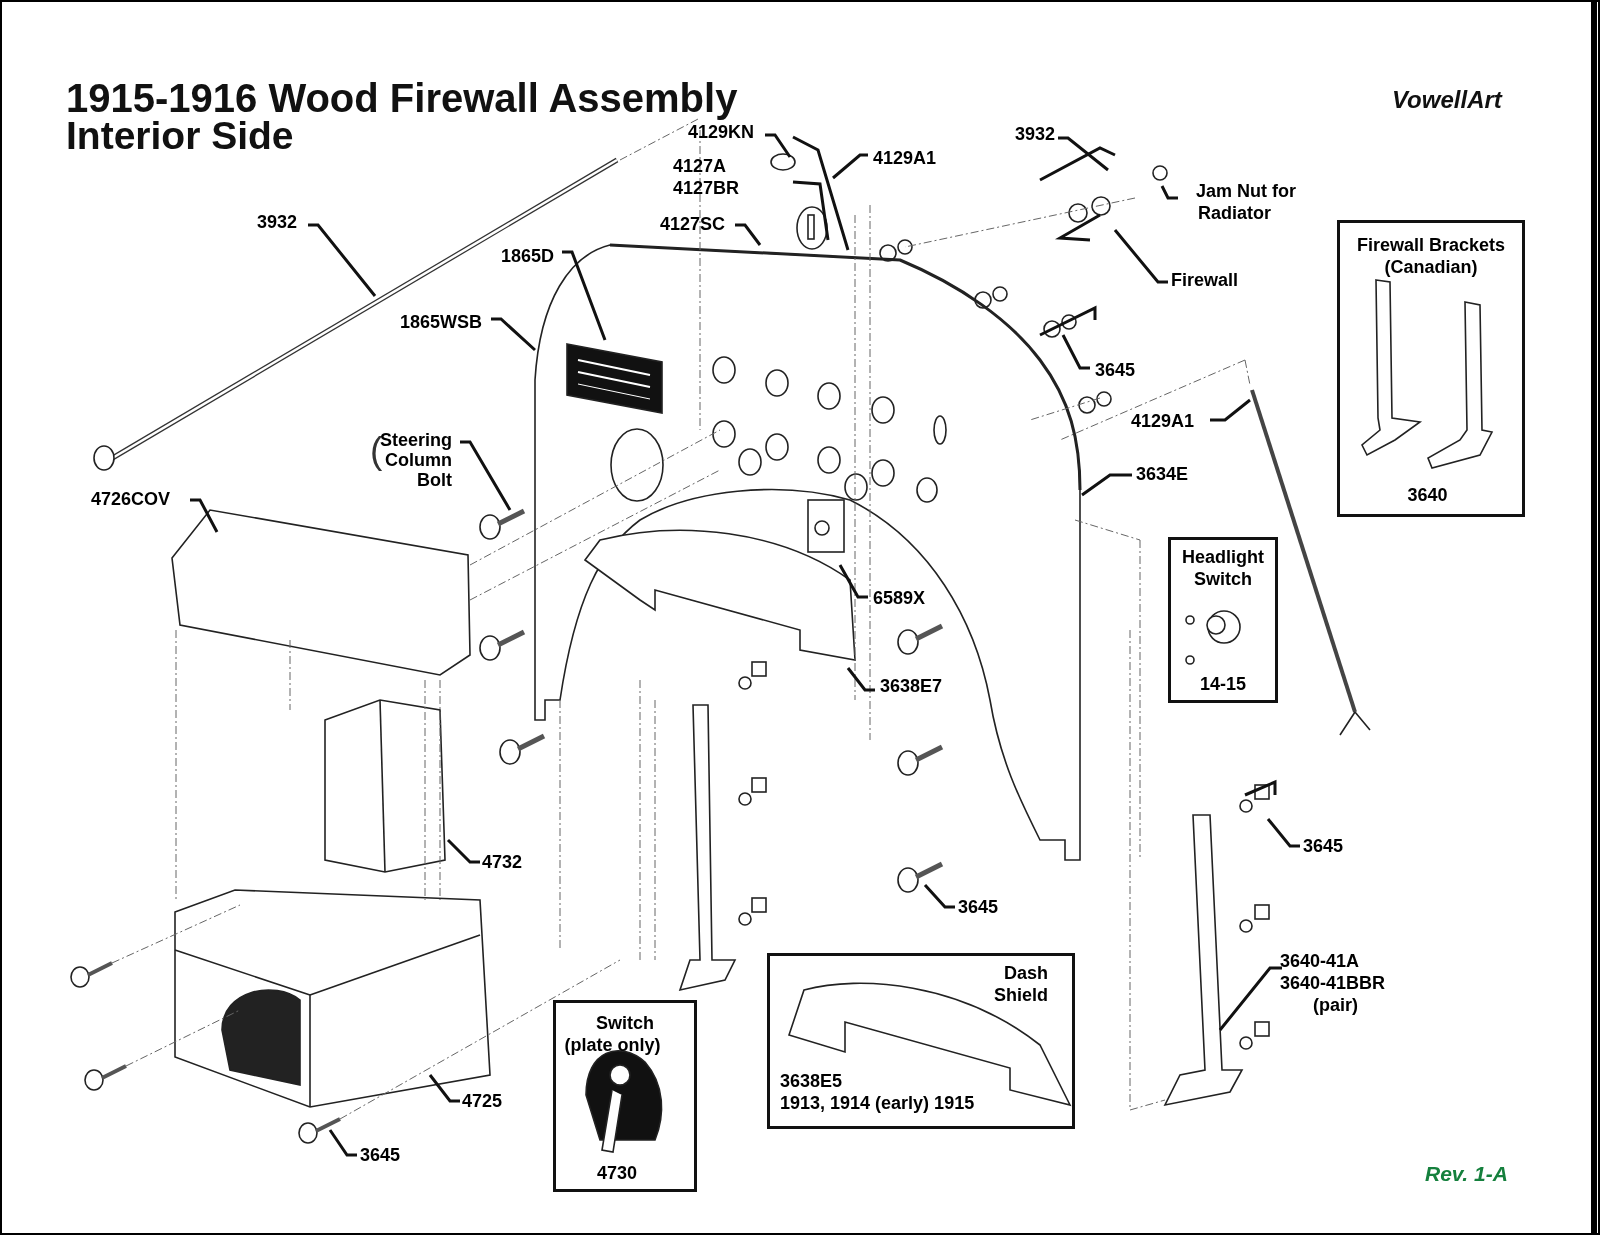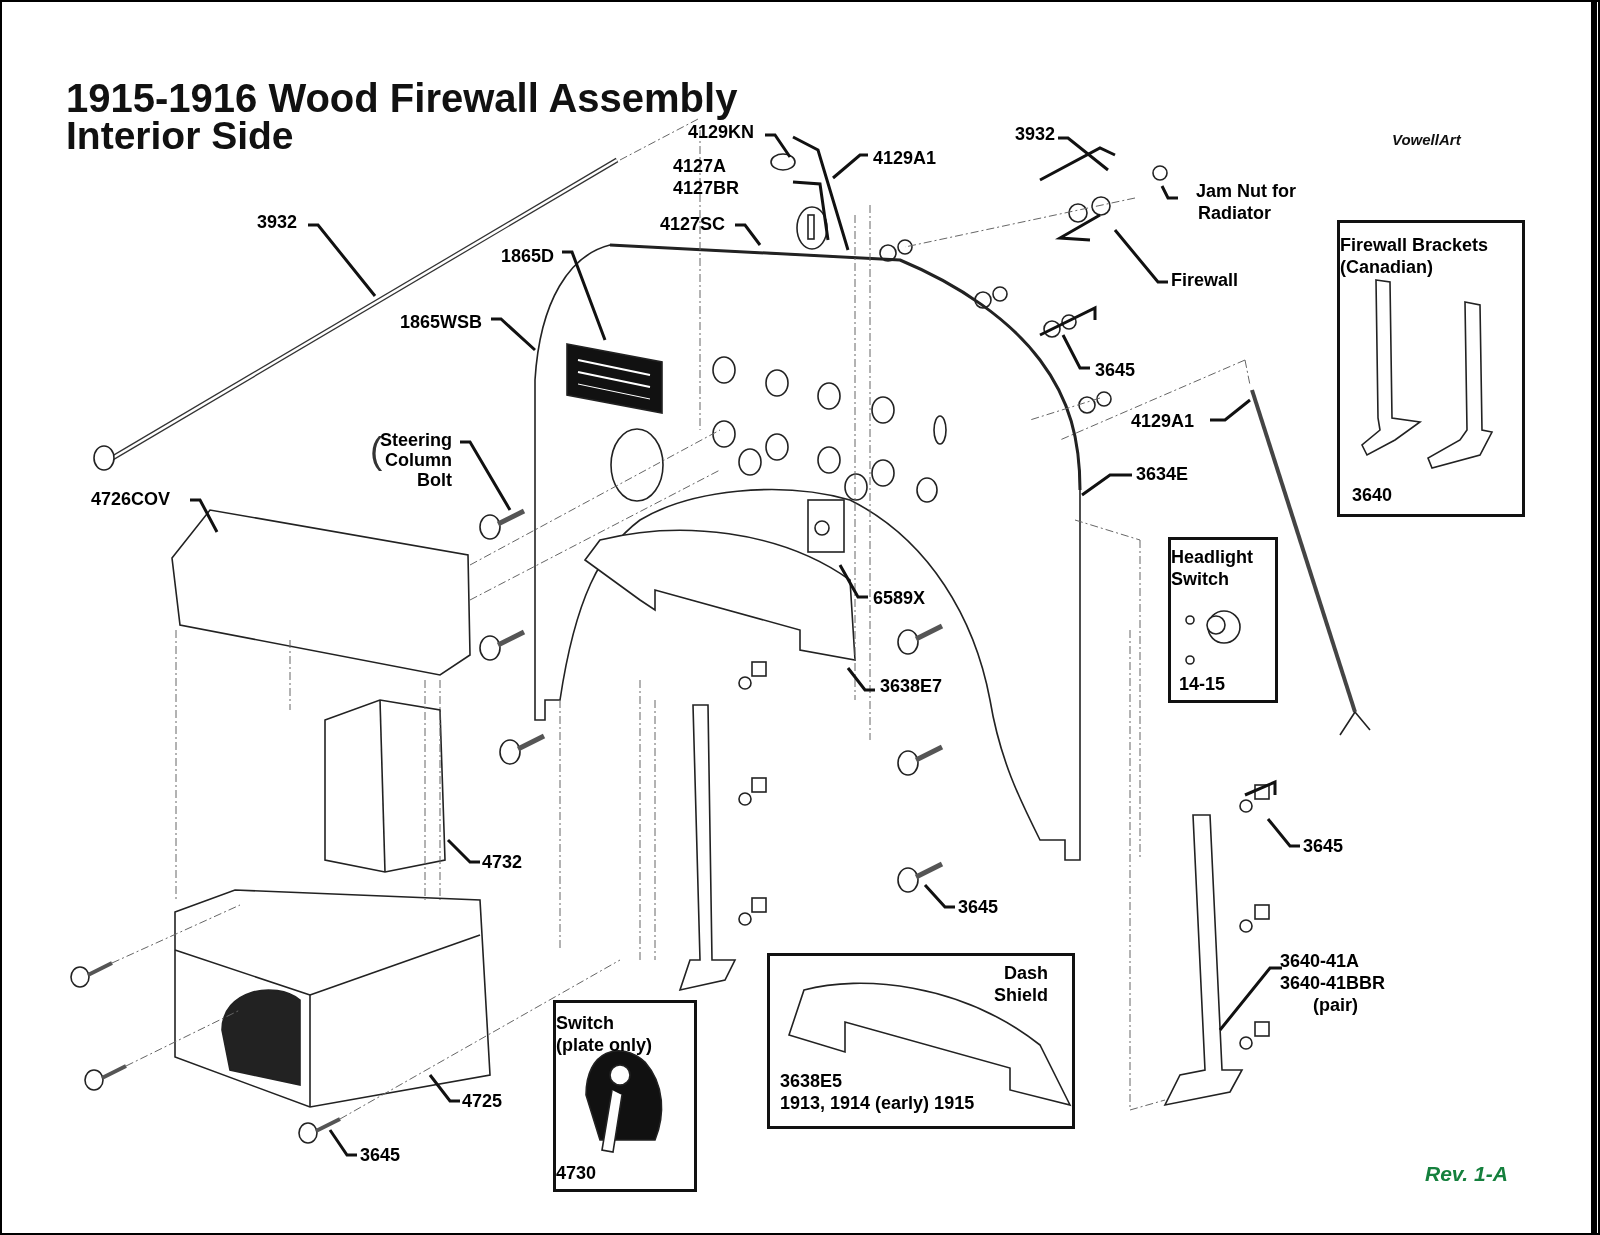--- a/index.html
+++ b/index.html
@@ -3,24 +3,24 @@
 <meta charset="utf-8">
 <style>
   html, body { margin: 0; padding: 0; background: #ffffff; }
   body { width: 1600px; height: 1235px; position: relative; overflow: hidden; font-family: "Liberation Sans", sans-serif; }
   .frame { position: absolute; left: 0; top: 0; width: 1596px; height: 1231px; border: 2px solid #000; }
   .frame-right { position: absolute; left: 1591px; top: 0; width: 6px; height: 1235px; background: #000; }
   svg.art { position: absolute; left: 0; top: 0; width: 1600px; height: 1235px; }
   .t { position: absolute; white-space: nowrap; color: #000000; font-weight: bold; font-family: "Liberation Sans", sans-serif; }
   .title { left: 66px; top: 80px; font-size: 40px; line-height: 36px; color: #111; }
   .subtitle { left: 66px; top: 118px; font-size: 39px; line-height: 36px; color: #111; }
-  .brand { left: 1392px; top: 86px; font-size: 15px; font-style: italic; color: #111; margin-top: 45px; }
+  .brand { left: 1392px; top: 86px; font-size: 24px; font-style: italic; color: #111; }
   .rev { left: 1425px; top: 1162px; font-size: 21px; font-style: italic; color: #15803d; }
   .lbl { font-size: 18px; line-height: 20px; }
-  .ctr { text-align: left; }
+  .ctr { text-align: center; }
   .rt { text-align: right; }
   .box { position: absolute; border: 3px solid #111; background: transparent; }
 </style>
 </head>
 <body>
 
 <div class="frame"></div>
 <div class="frame-right"></div>
 
 <svg class="art" viewBox="0 0 1600 1235">
@@ -259,21 +259,21 @@
 
 <div class="box" style="left:1337px;top:220px;width:182px;height:291px">
   <div class="t lbl ctr" style="left:0;top:12px;width:182px">Firewall Brackets</div>
   <div class="t lbl ctr" style="left:0;top:34px;width:182px">(Canadian)</div>
   <div class="t lbl ctr" style="left:12px;top:262px;width:151px">3640</div>
 </div>
 
 <div class="box" style="left:1168px;top:537px;width:104px;height:160px">
   <div class="t lbl ctr" style="left:0;top:7px;width:104px">Headlight</div>
   <div class="t lbl ctr" style="left:0;top:29px;width:104px">Switch</div>
-  <div class="t lbl ctr" style="left:8px;top:134px;width:104px">14-15</div>
+  <div class="t lbl ctr" style="left:0;top:134px;width:104px">14-15</div>
 </div>
 
 <div class="box" style="left:553px;top:1000px;width:138px;height:186px">
   <div class="t lbl ctr" style="left:0;top:10px;width:138px">Switch</div>
   <div class="t lbl ctr" style="left:0;top:32px;width:113px">(plate only)</div>
   <div class="t lbl ctr" style="left:0;top:160px;width:122px">4730</div>
 </div>
 
 <div class="box" style="left:767px;top:953px;width:302px;height:170px">
   <div class="t lbl rt" style="left:0;top:7px;width:278px">Dash</div>

